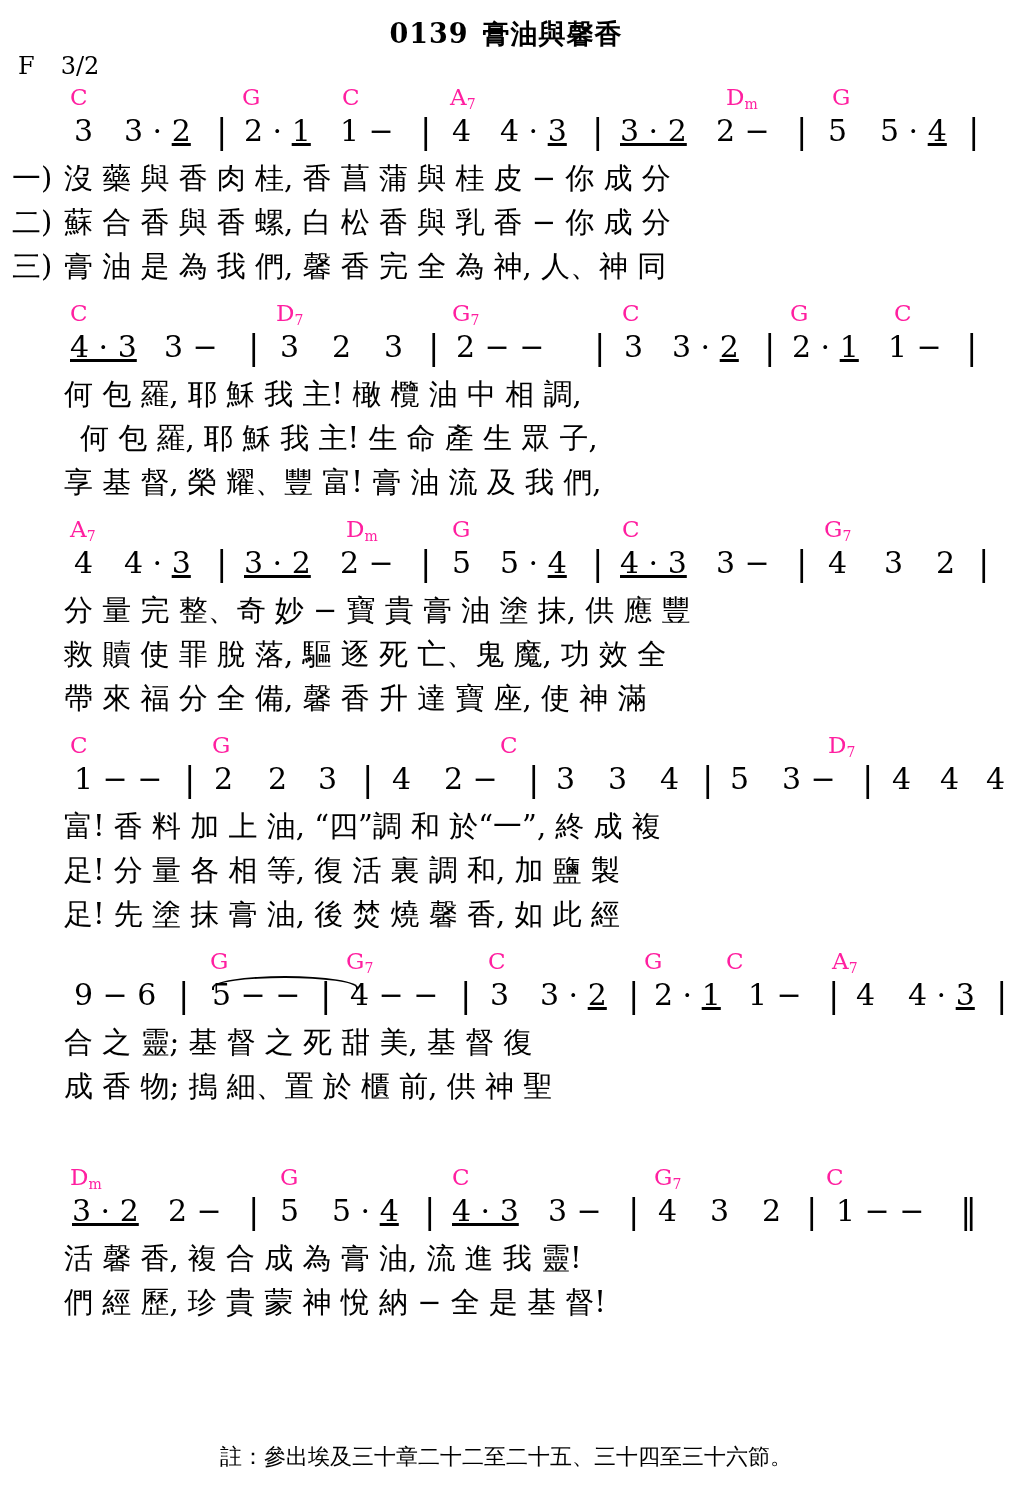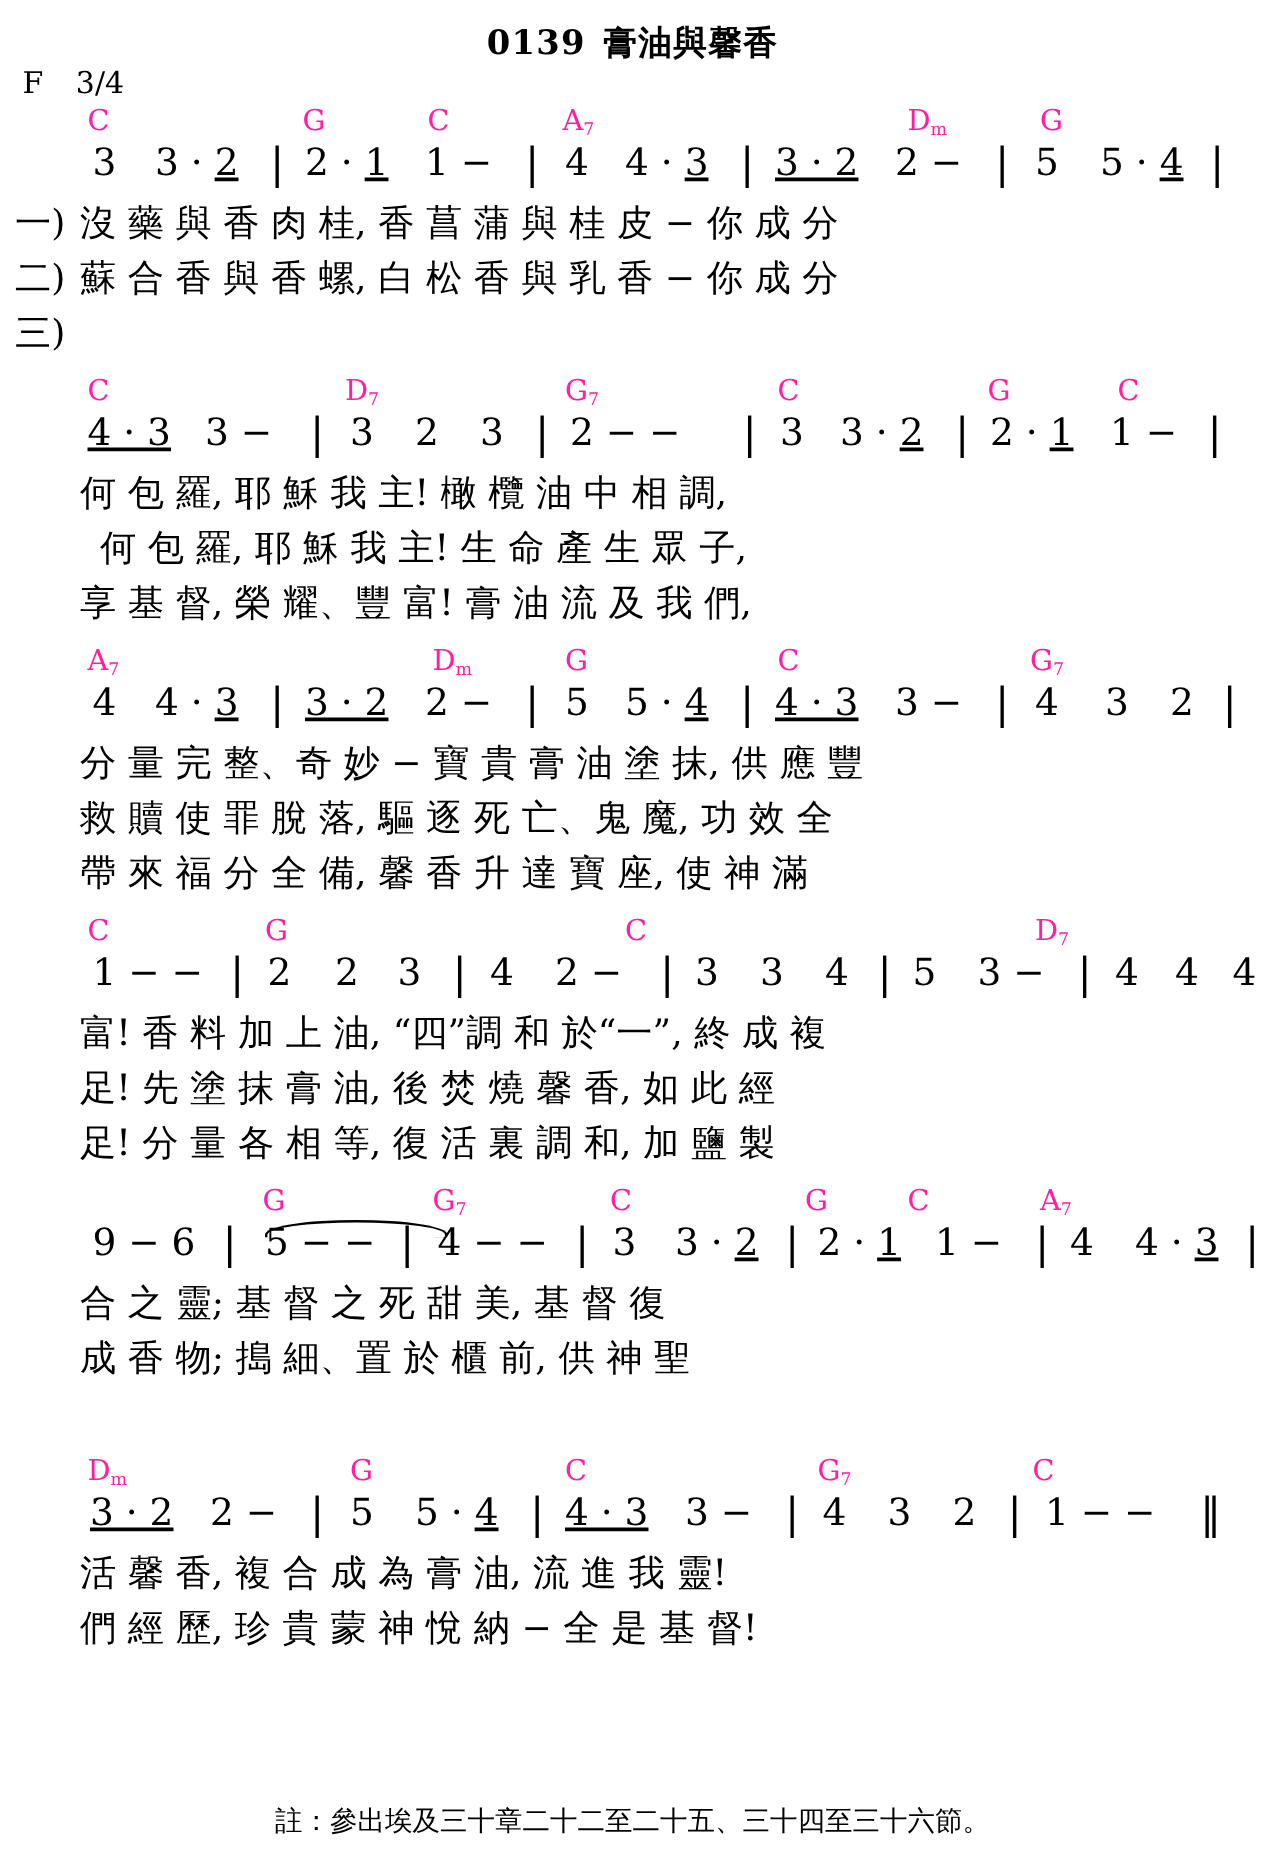--- a/index.html
+++ b/index.html
@@ -127,21 +127,21 @@
 </head>
 <body>
 
 <div class="page">
 
   <div class="title">
     <span class="num">0139</span><span>膏油與馨香</span>
   </div>
 
   <div class="keyline">
-    <span>F</span><span class="meter">3/4</span>
+    <span>F</span><span class="meter">3/2</span>
   </div>
 
   <div class="system" style="position:absolute; left:0; top:86px; width:1012px;">
     <div class="chordrow">
       <span class="chord" style="left:70px;">C</span>
       <span class="chord" style="left:242px;">G</span>
       <span class="chord" style="left:342px;">C</span>
       <span class="chord" style="left:450px;">A<sub>7</sub></span>
       <span class="chord" style="left:726px;">D<sub>m</sub></span>
       <span class="chord" style="left:832px;">G</span>
@@ -166,20 +166,21 @@
     <div class="lyricrow">
       <span class="verselabel">一)</span>
       <span class="lyric" style="left:64px;">沒 藥 與  香 肉 桂,    香 菖 蒲  與 桂 皮 − 你 成 分</span>
     </div>
     <div class="lyricrow">
       <span class="verselabel">二)</span>
       <span class="lyric" style="left:64px;text-align:right;">蘇 合 香  與 香 螺,    白 松 香  與 乳 香 − 你 成 分</span>
     </div>
     <div class="lyricrow">
       <span class="verselabel">三)</span>
+      <span class="lyric" style="left:64px;">膏 油 是  為 我 們,    馨 香 完  全 為 神,   人、神 同</span>
     </div>
   </div>
 
   <div class="system" style="position:absolute; left:0; top:302px; width:1012px;">
     <div class="chordrow">
       <span class="chord" style="left:70px;">C</span>
       <span class="chord" style="left:276px;">D<sub>7</sub></span>
       <span class="chord" style="left:452px;">G<sub>7</sub></span>
       <span class="chord" style="left:622px;">C</span>
       <span class="chord" style="left:790px;">G</span>
@@ -275,24 +276,24 @@
       <span class="note" style="left:782px;">3 −</span>
       <span class="bar" style="left:862px;">|</span>
       <span class="note" style="left:892px;">4</span>
       <span class="note" style="left:940px;">4</span>
       <span class="note" style="left:986px;">4</span>
     </div>
     <div class="lyricrow">
       <span class="lyric" style="left:64px;">富!     香 料 加  上 油, “四”調 和  於“一”,   終 成 複</span>
     </div>
     <div class="lyricrow">
+      <span class="lyric" style="left:64px;">足!     分 量 各  相 等,   復 活 裏  調 和,   加 鹽 製</span>
+    </div>
+    <div class="lyricrow">
       <span class="lyric" style="left:64px;">足!     先 塗 抹  膏 油,   後 焚 燒  馨 香,   如 此 經</span>
-    </div>
-    <div class="lyricrow">
-      <span class="lyric" style="left:64px;">足!     分 量 各  相 等,   復 活 裏  調 和,   加 鹽 製</span>
     </div>
   </div>
 
   <div class="system" style="position:absolute; left:0; top:950px; width:1012px;">
     <div class="chordrow">
       <span class="chord" style="left:210px;">G</span>
       <span class="chord" style="left:346px;">G<sub>7</sub></span>
       <span class="chord" style="left:488px;">C</span>
       <span class="chord" style="left:644px;">G</span>
       <span class="chord" style="left:726px;">C</span>

